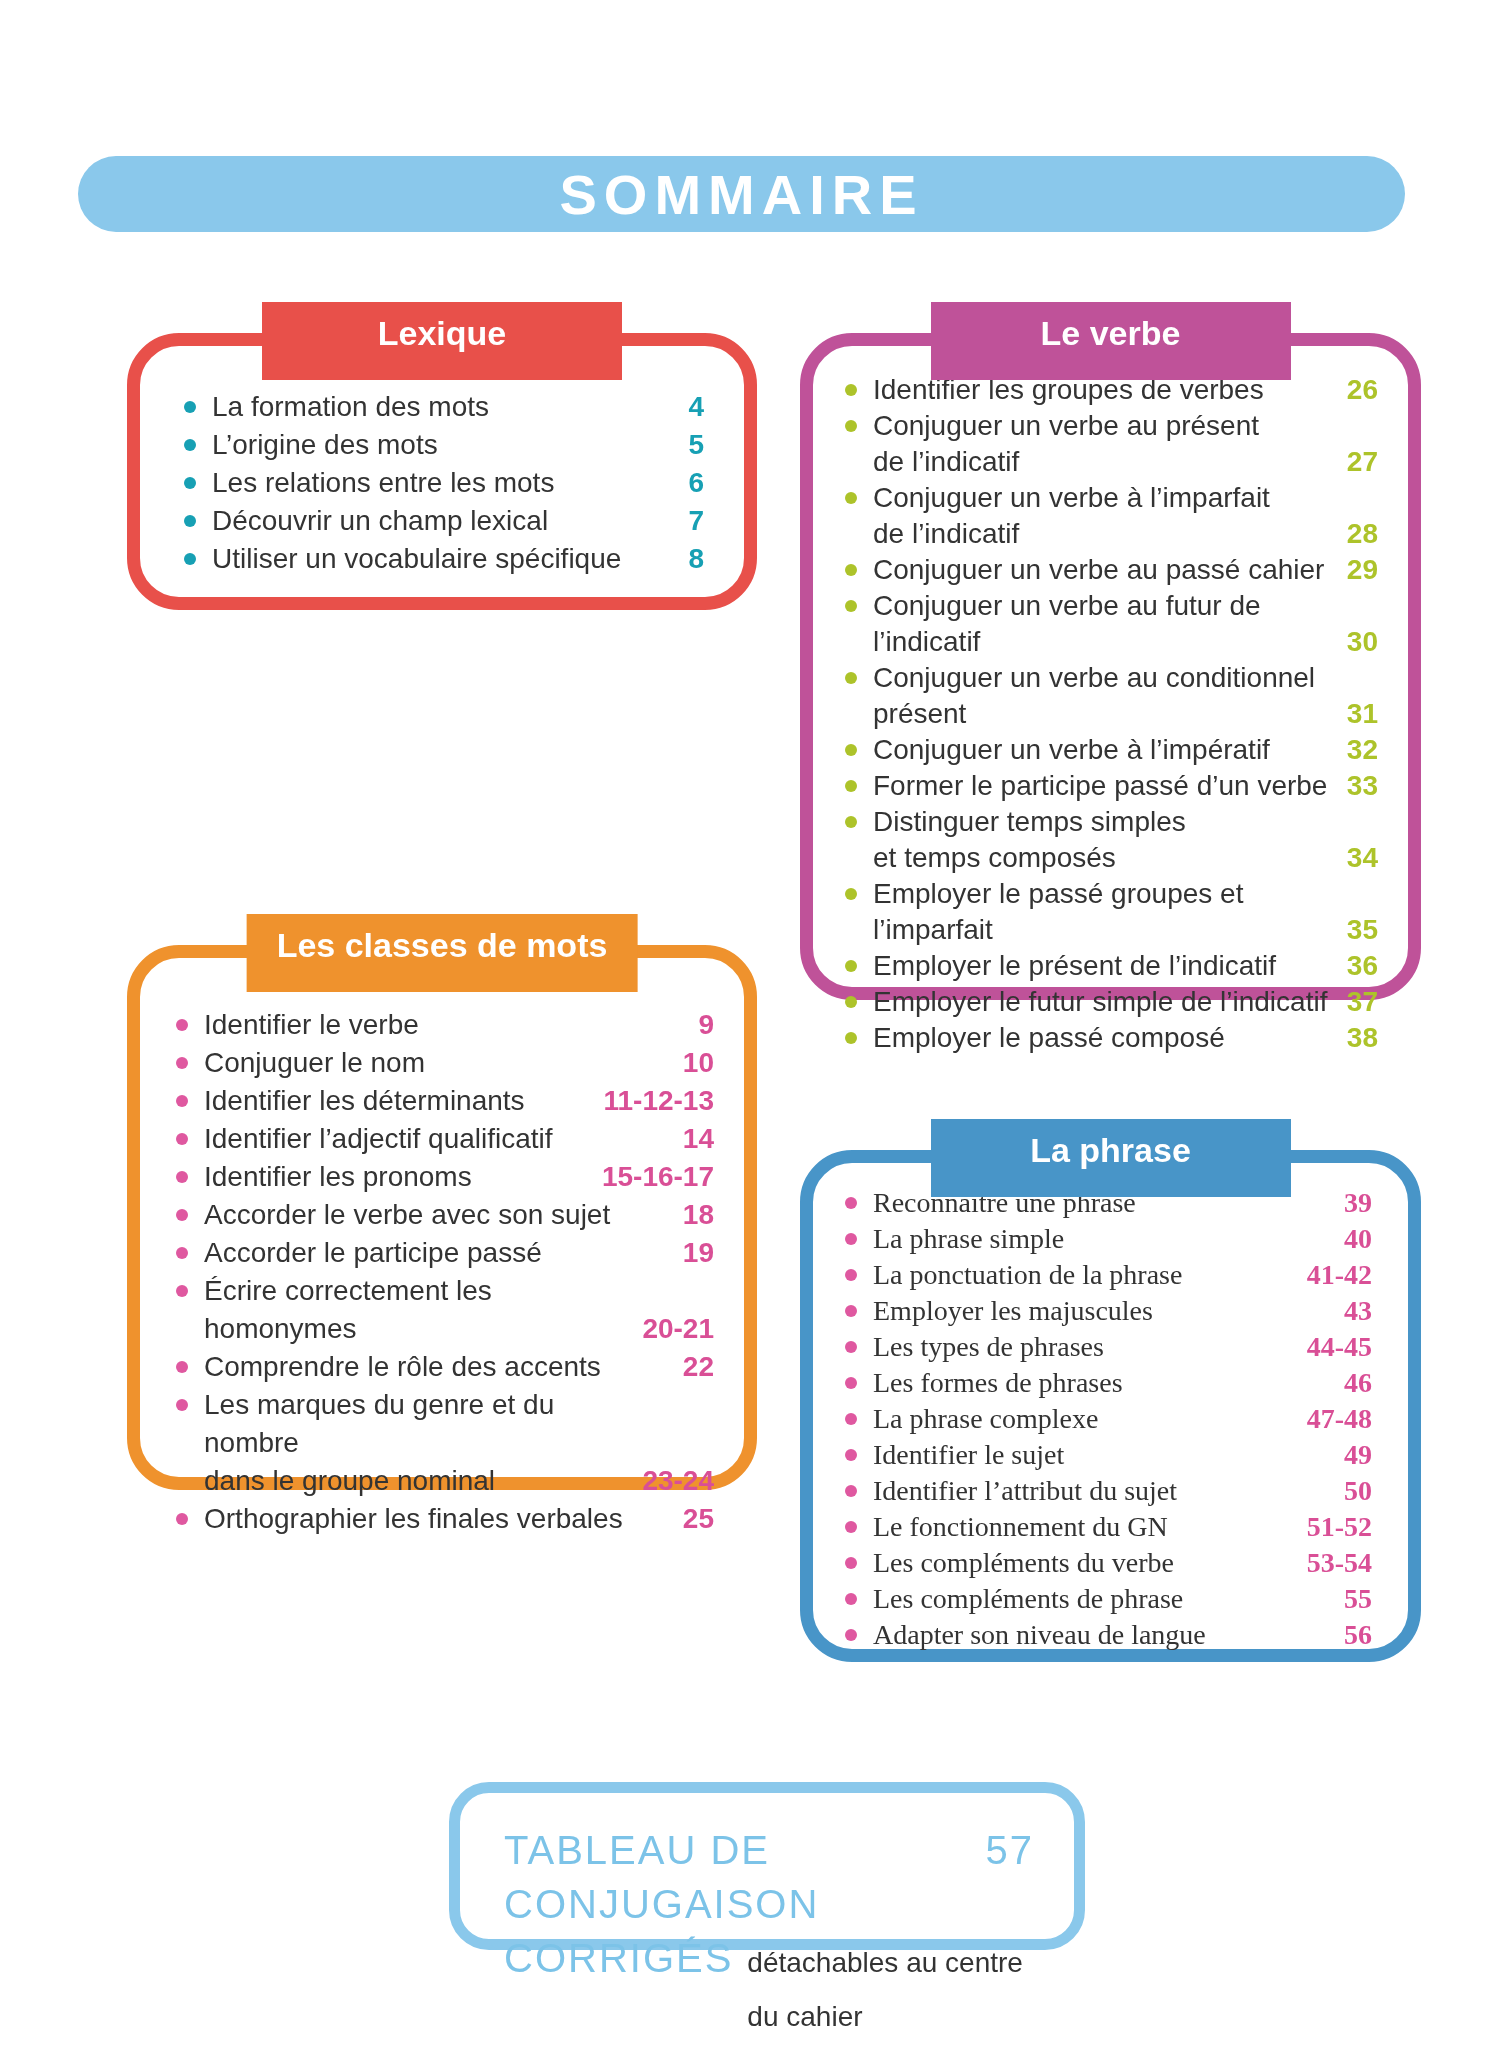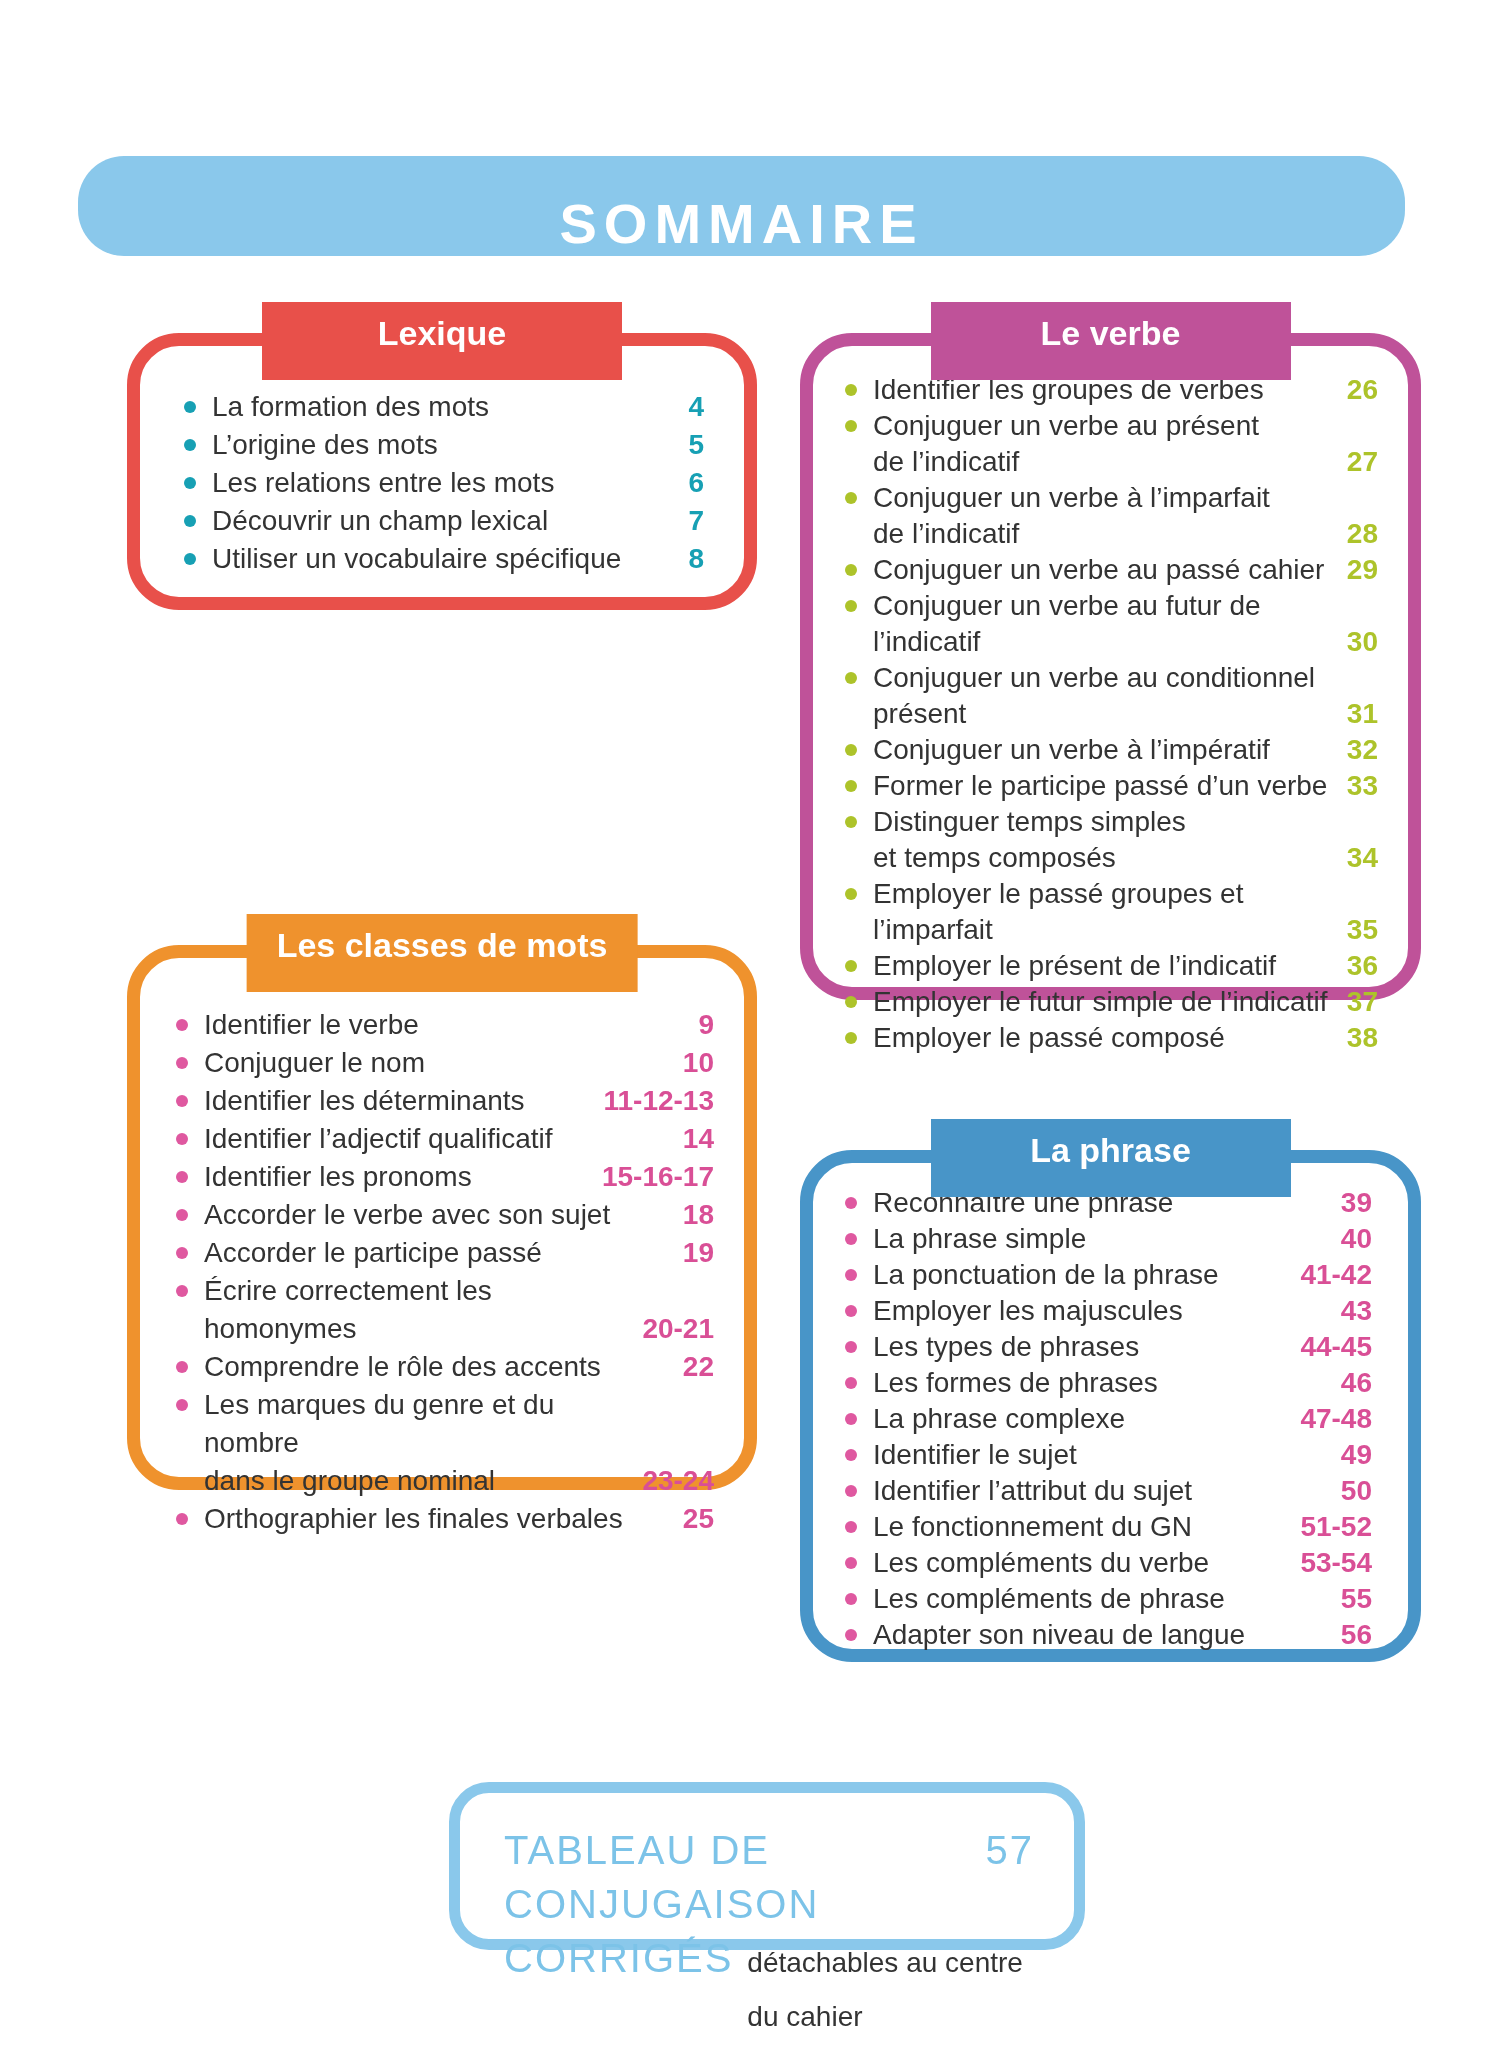--- a/index.html
+++ b/index.html
@@ -6,24 +6,24 @@
   .page{
     position:relative;
     width:1501px;height:2052px;
     background:#ffffff;
     font-family:"Liberation Sans", sans-serif;
     color:#333333;
     overflow:hidden;
   }
   
   .title-bar{
-    position:absolute;left:78px;top:156px;width:1327px;height:100px;
+    position:absolute;left:78px;top:156px;width:1327px;height:76px;
     background:var(--lightblue,#8ac8eb);
     border-radius:46px;
-    display:flex;align-items:flex-end;justify-content:center;
+    display:flex;align-items:center;justify-content:center;
   }
   .title-bar h1{
     margin:0;color:#ffffff;font-size:56px;font-weight:bold;
     letter-spacing:7px;
   }
   
   .toc-box{
     position:absolute;box-sizing:border-box;background:#ffffff;
     border:13px solid var(--accent,#888);
     border-radius:52px;
@@ -52,21 +52,21 @@
   .box-verbe .section-list{padding:26px 30px 4px 32px;}
   .box-verbe .row{line-height:36px;}
 
   .box-classes{left:127px;top:945px;width:630px;height:545px;}
   .box-classes .section-list{padding:48px 30px 0 36px;}
   .box-classes .row{line-height:38px;}
   .box-classes .bullet{margin-top:13px;}
 
   .box-phrase{left:800px;top:1150px;width:621px;height:512px;}
   .box-phrase .section-list{padding:22px 36px 0 32px;}
-  .box-phrase .row{line-height:36px;}
+  .box-phrase .row{line-height:36px;font-family:Liberation Serif, serif;}
 
   
   .footer-box{
     position:absolute;left:449px;top:1782px;width:636px;height:168px;
     box-sizing:border-box;border:11px solid var(--lightblue,#8ac8eb);
     border-radius:40px;background:#ffffff;
     padding:30px 40px 0 44px;
   }
   .footer-line{display:flex;align-items:baseline;line-height:54px;}
   .footer-stencil{

